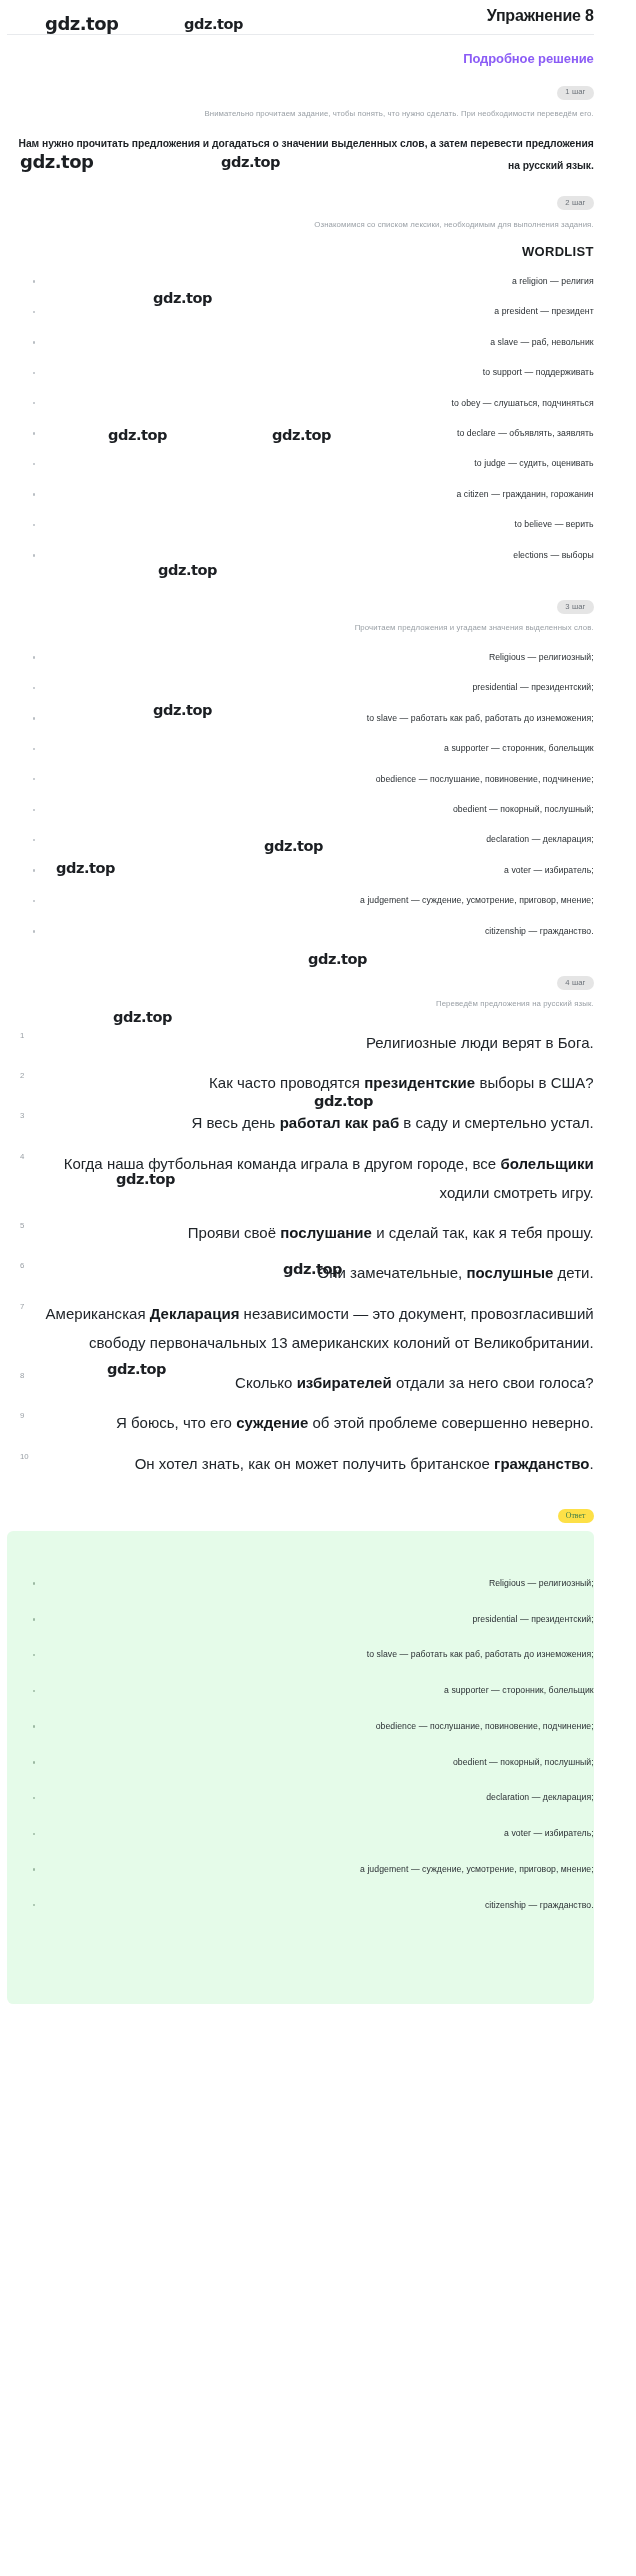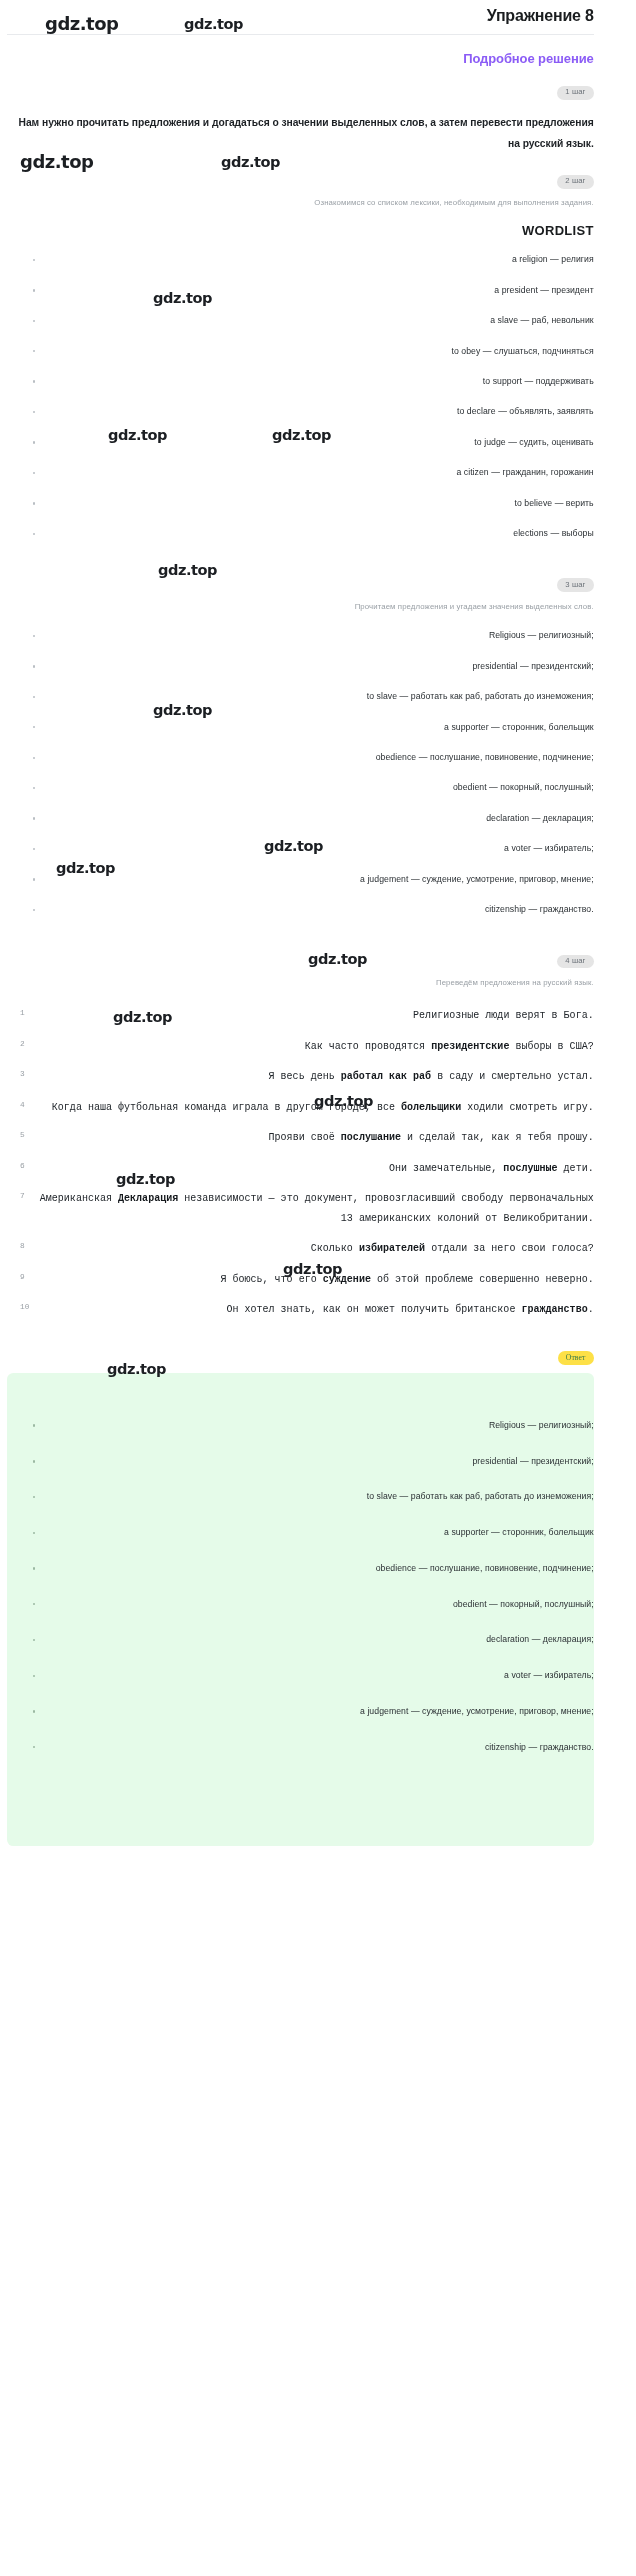--- a/index.html
+++ b/index.html
@@ -120,28 +120,27 @@
 
   
   ol.numbers {
     list-style: none;
     margin: 16.4px 0 0 0;
     padding: 0;
     counter-reset: nitem;
   }
   ol.numbers li {
     position: relative;
-    font-size: 10px;
+    font-size: 15px;
     color: #20252a;
     line-height: 1.95;
     padding: 0 0 0 31px;
     margin: 0 0 11px 0;
     letter-spacing: 0.02px;
     max-width: 601px;
-    font-family: Liberation Mono, monospace;
   }
   ol.numbers li::before {
     counter-increment: nitem;
     content: counter(nitem);
     position: absolute;
     left: 12.7px;
     top: 0;
     font-size: 7.8px;
     color: #9aa0a6;
     line-height: 1.95;
@@ -181,33 +180,34 @@
 <body>
 
 <div class="page">
 
   <h1 class="ex-title">Упражнение 8</h1>
   <div class="divider"></div>
   <h2 class="section-title">Подробное решение</h2>
 
   <div>
     <span class="step-badge">1 шаг</span>
+    <p class="muted">Внимательно прочитаем задание, чтобы понять, что нужно сделать. При необходимости переведём его.</p>
     <p class="statement">Нам нужно прочитать предложения и догадаться о значении выделенных слов, а затем перевести предложения на русский язык.</p>
   </div>
 
   <div>
     <span class="step-badge">2 шаг</span>
     <p class="muted">Ознакомимся со списком лексики, необходимым для выполнения задания.</p>
     <div class="wordlist-title">WORDLIST</div>
     <ul class="bullets" id="wordlist-items">
         <li>a religion — религия</li>
         <li>a president — президент</li>
         <li>a slave — раб, невольник</li>
+        <li>to support — поддерживать</li>
         <li>to obey — слушаться, подчиняться</li>
-        <li>to support — поддерживать</li>
         <li>to declare — объявлять, заявлять</li>
         <li>to judge — судить, оценивать</li>
         <li>a citizen — гражданин, горожанин</li>
         <li>to believe — верить</li>
         <li>elections — выборы</li>
       </ul>
   </div>
 
   <div>
     <span class="step-badge">3 шаг</span>

